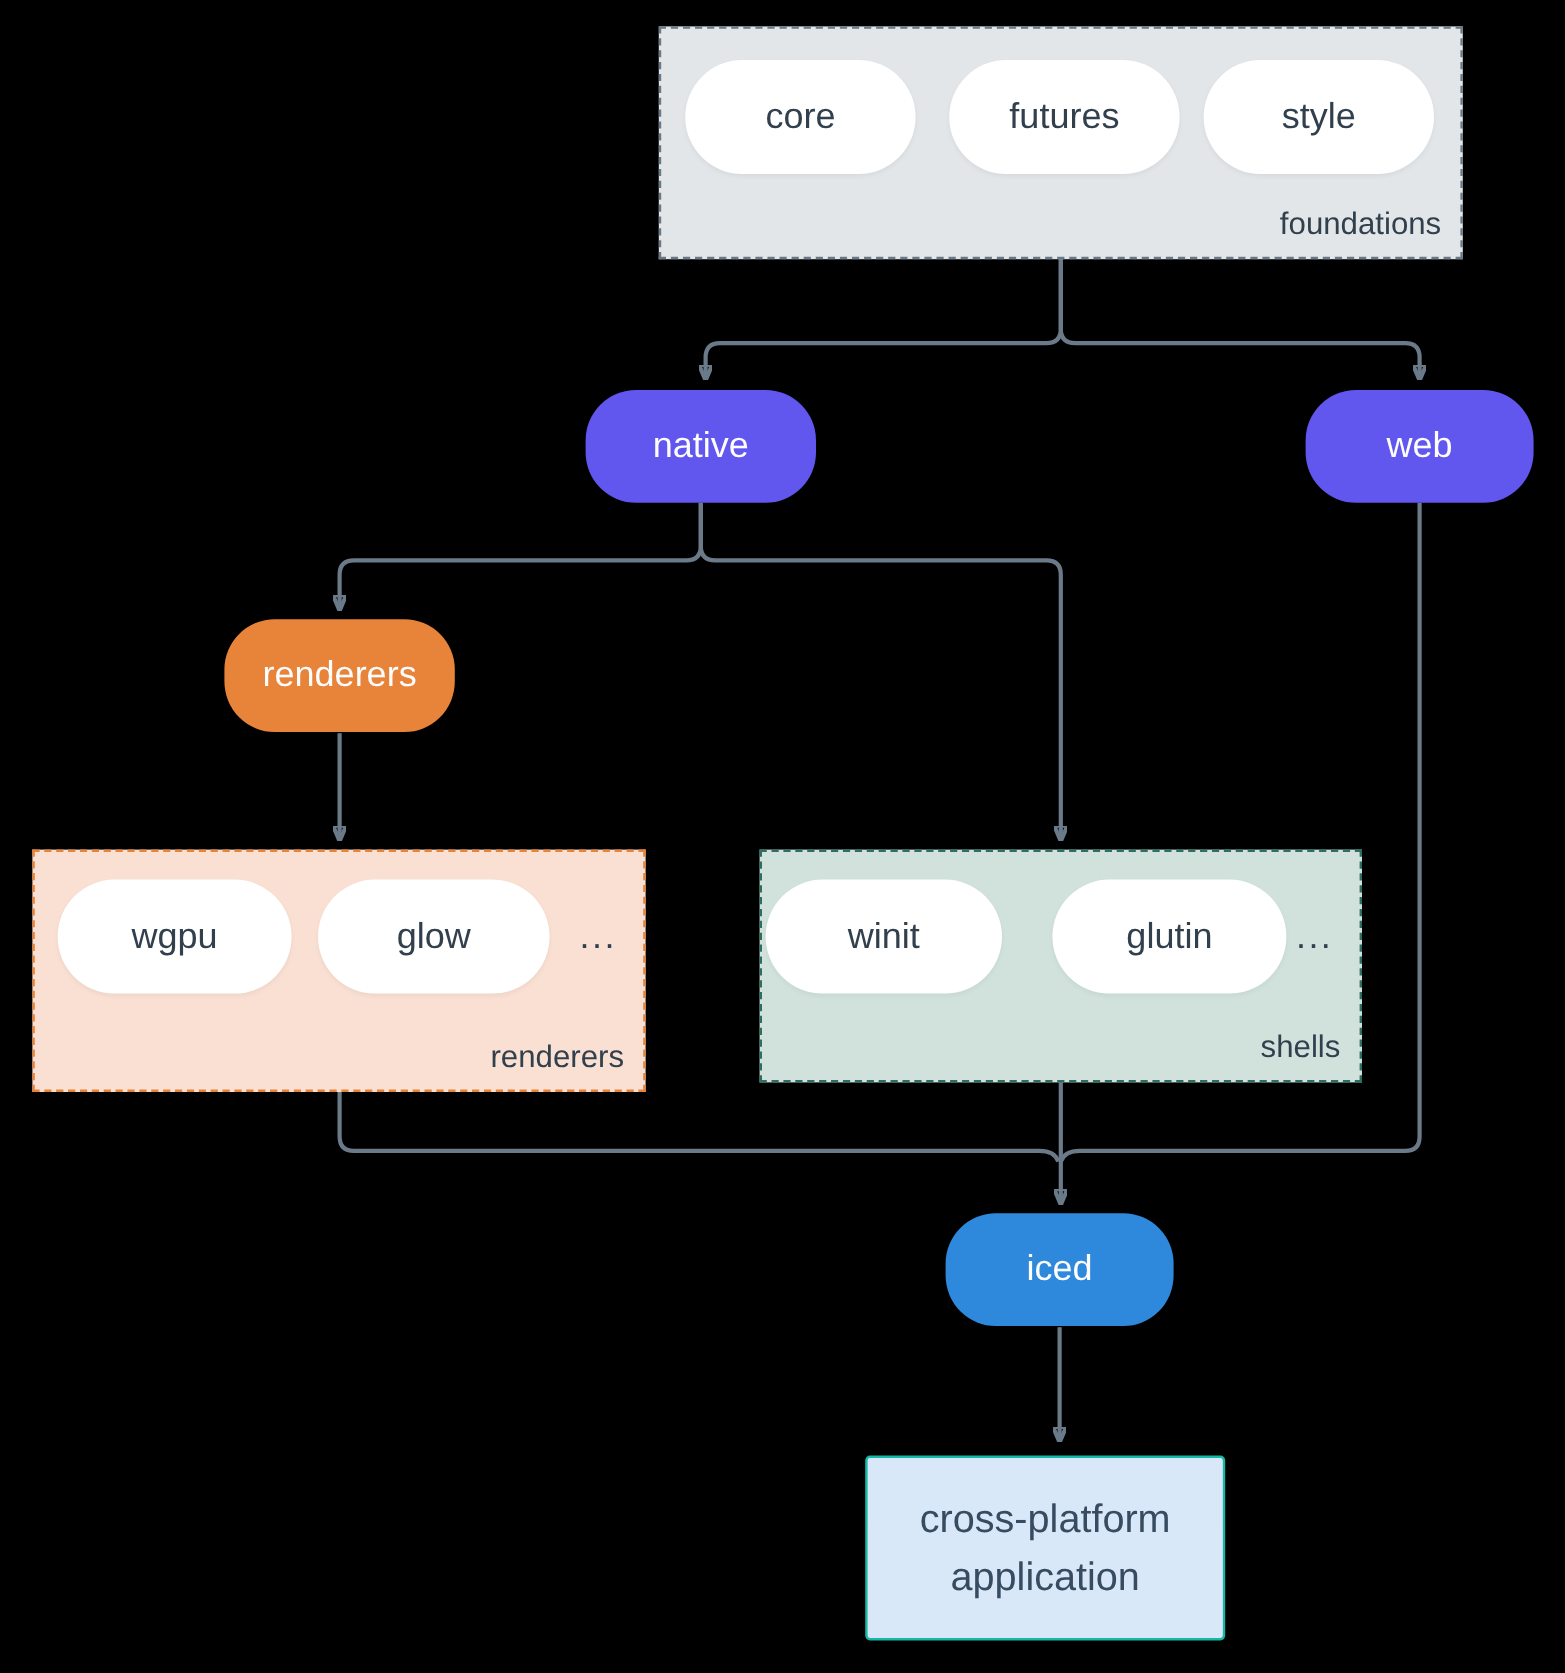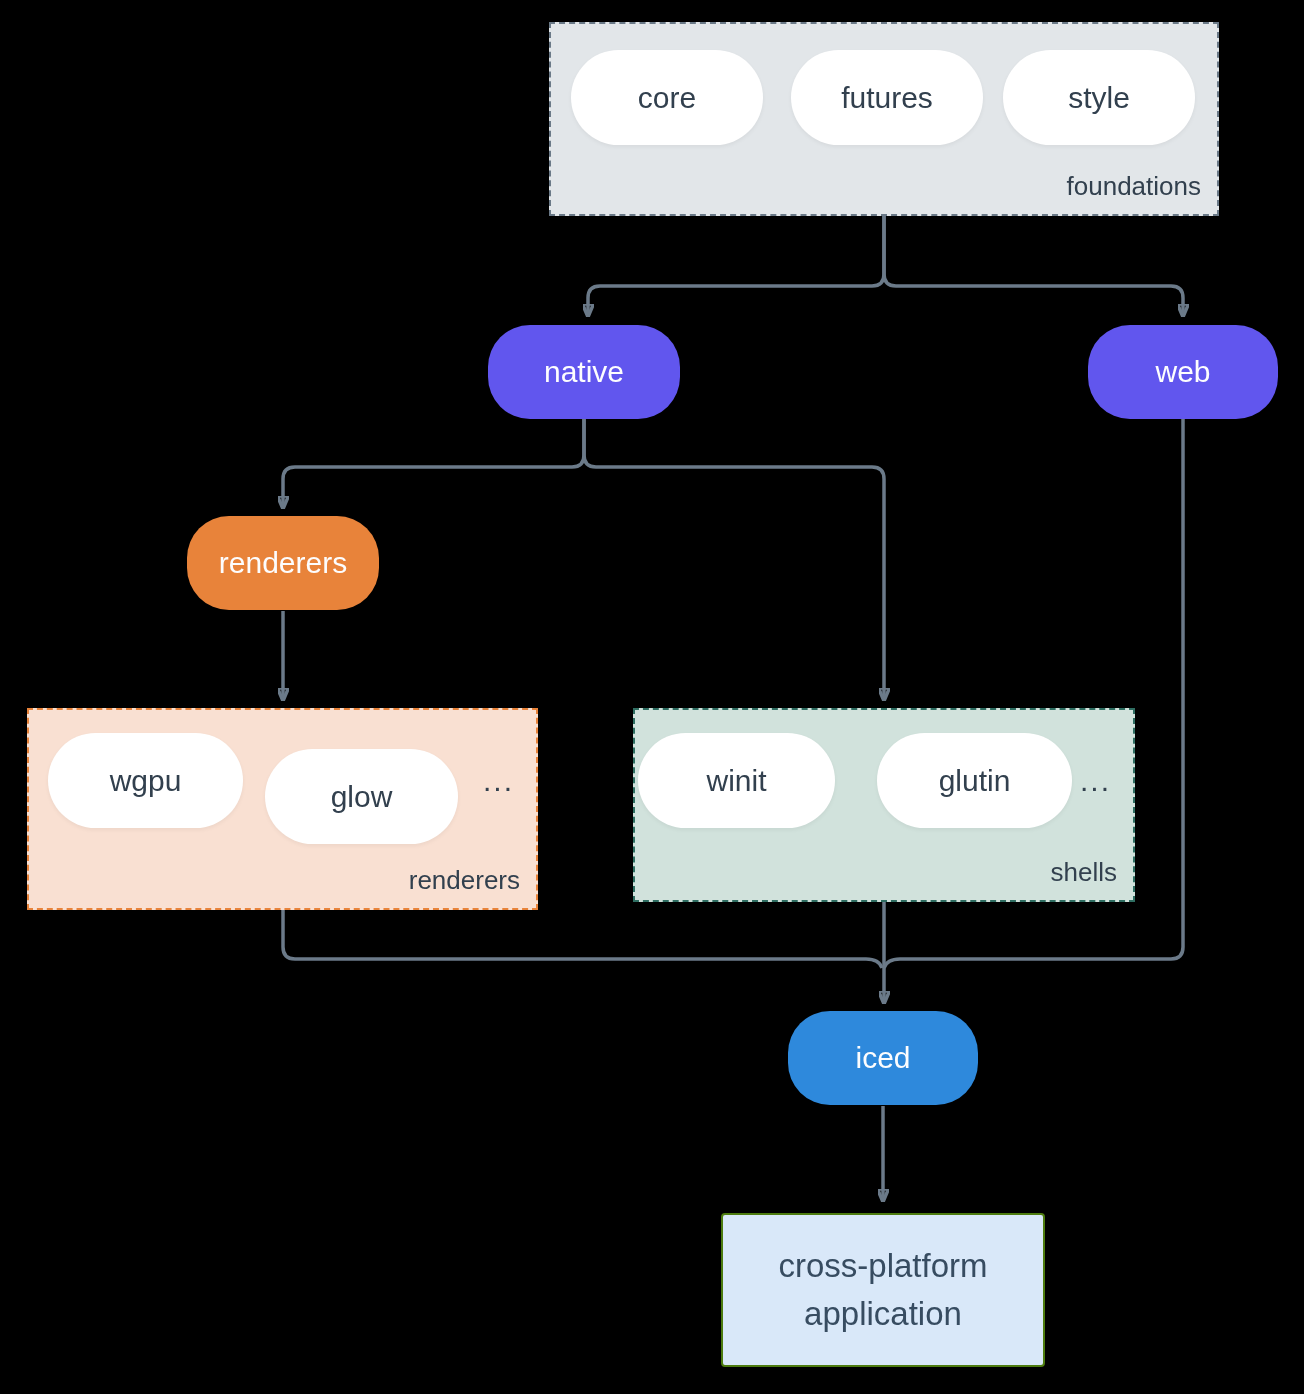--- a/index.html
+++ b/index.html
@@ -45,22 +45,22 @@
   .node{
     position:absolute;
     display:flex;align-items:center;justify-content:center;
     font-size:30px;color:#fdfdfe;border-radius:42px;
   }
   .node.native{left:488px;top:325px;width:192px;height:94px;background:#6156ee;}
   .node.web{left:1088px;top:325px;width:190px;height:94px;background:#6156ee;}
   .node.graphics{left:187px;top:516px;width:192px;height:94px;background:#e8833a;}
   .node.iced{left:788px;top:1011px;width:190px;height:94px;background:#2e89dc;}
   .node.app{
-    left:721px;top:1213px;width:324px;height:154px;
-    background:#d9e8f9;border:2px solid #4d7c0f;border-radius:4px;
+    left:721px;top:1213px;width:300px;height:154px;
+    background:#d9e8f9;border:2px solid #14b8a6;border-radius:4px;
     color:#374c61;font-size:33px;line-height:48px;
     flex-direction:column;box-sizing:border-box;
   }
 </style>
 </head>
 <body>
 
 <div class="canvas">
 
   <svg class="edges" viewBox="0 0 1304 1394">
@@ -87,21 +87,21 @@
     <div class="cluster-label">foundations</div>
   </div>
 
   <div class="node native">native</div>
   <div class="node web">web</div>
 
   <div class="node graphics">renderers</div>
 
   <div class="cluster renderers">
     <div class="pill" style="left:19px;top:23px;width:195px;">wgpu</div>
-    <div class="pill" style="left:236px;top:23px;width:193px;margin-top:16px;">glow</div>
+    <div class="pill" style="left:236px;top:23px;width:193px;">glow</div>
     <div class="ellipsis">...</div>
     <div class="cluster-label">renderers</div>
   </div>
 
   <div class="cluster shells">
     <div class="pill" style="left:3px;top:23px;width:197px;">winit</div>
     <div class="pill" style="left:242px;top:23px;width:195px;">glutin</div>
     <div class="ellipsis">...</div>
     <div class="cluster-label">shells</div>
   </div>

